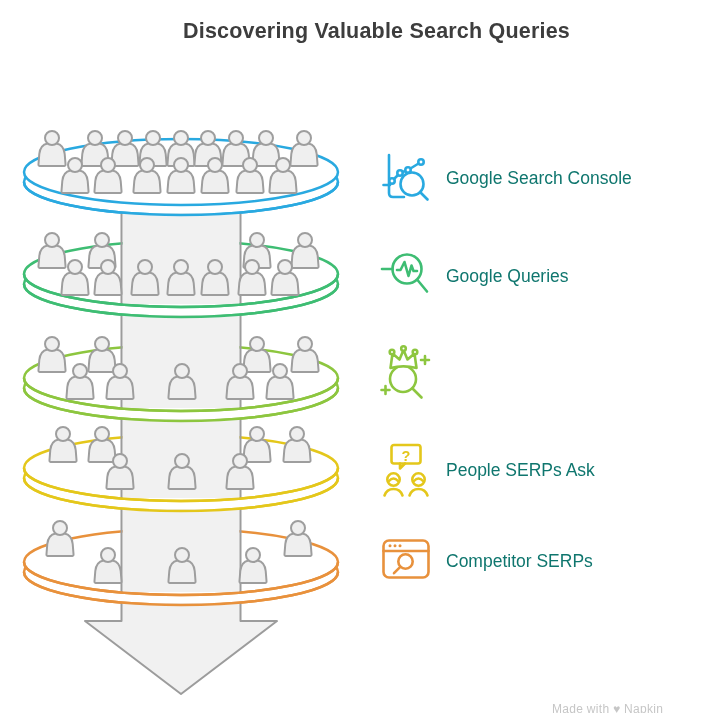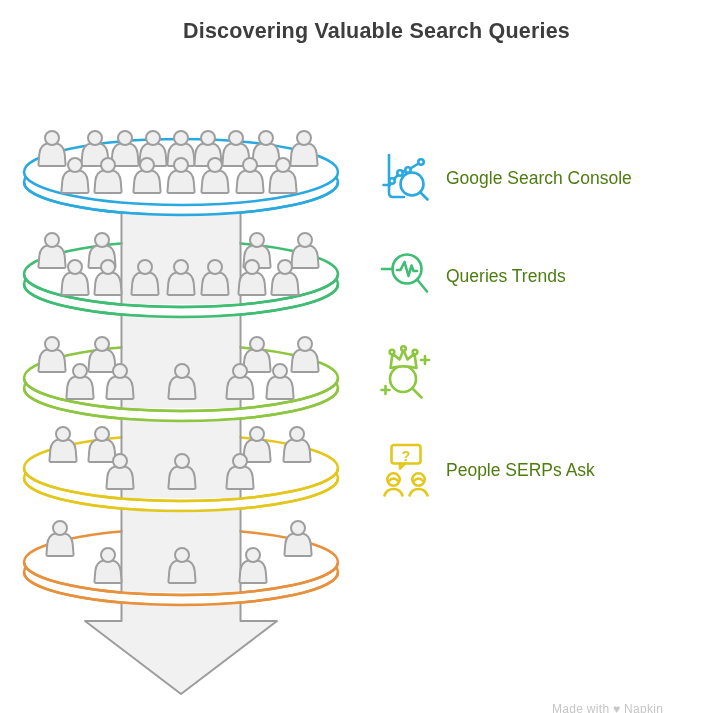--- a/index.html
+++ b/index.html
@@ -4,21 +4,21 @@
 <style>
   html,body{margin:0;padding:0;background:#ffffff;}
   body{font-family:"Liberation Sans",sans-serif;}
   .page{position:relative;width:713px;height:713px;overflow:hidden;background:#ffffff;}
   .title{position:absolute;top:19px;left:48px;right:8px;margin:0;text-align:center;
          font-size:21.5px;font-weight:bold;color:#3d3d3d;letter-spacing:.2px;}
   #funnel{position:absolute;left:0;top:0;width:713px;height:713px;}
   .legend-row{position:absolute;left:380px;display:flex;align-items:center;gap:14px;height:58px;}
   .licon{width:52px;height:56px;display:block;flex:0 0 auto;}
   .licon svg{width:52px;height:56px;display:block;overflow:visible;}
-  .llabel{font-size:17.5px;color:#4d7c0f;white-space:nowrap;}
+  .llabel{font-size:17.5px;color:#0f766e;white-space:nowrap;}
   .watermark{position:absolute;left:552px;top:702px;font-size:12px;color:#c6c6c6;
              letter-spacing:.3px;white-space:nowrap;}
 </style>
 </head>
 <body>
 
 <div class="page">
 
   <h1 class="title">Discovering Valuable Search Queries</h1>
 
@@ -138,21 +138,21 @@
 
   <div class="legend-row" style="top:247px">
     <span class="licon" style="color: rgb(62, 189, 115);">
       <svg viewBox="0 0 52 56" fill="none" stroke="currentColor" stroke-width="2.6" stroke-linecap="round" stroke-linejoin="round">
         <circle cx="27" cy="21" r="14.5"></circle>
         <path d="M2 21 H12.5"></path>
         <path d="M17 22 H20.5 L24.5 14 L28.5 28 L31.5 17.5 L33.5 23 H37"></path>
         <path d="M37.5 32 L47 43.5"></path>
       </svg>
     </span>
-    <span class="llabel">Queries Trends</span>
+    <span class="llabel">Google Queries</span>
   </div>
 
   <div class="legend-row" style="top:342px">
     <span class="licon" style="color: rgb(141, 198, 63);">
       <svg viewBox="0 0 52 56" fill="none" stroke="currentColor" stroke-width="2.6" stroke-linecap="round" stroke-linejoin="round">
         <circle cx="23" cy="36" r="13"></circle>
         <path d="M32.5 45.5 L41.5 54.5"></path>
         <path d="M10.5 25 L12.5 10.5 L19.5 16.5 L23.5 7 L27.5 16.5 L34.5 10.5 L36.5 25 Q23.5 21.5 10.5 25 Z" fill="#ffffff"></path>
         <circle cx="12" cy="9" r="2.3" fill="#ffffff"></circle>
         <circle cx="23.5" cy="5.5" r="2.3" fill="#ffffff"></circle>
@@ -173,16 +173,30 @@
         <path d="M9 39 Q13.5 34 18 39"></path>
         <path d="M4.5 53.5 A9.5 9.5 0 0 1 22.5 53.5"></path>
         <circle cx="38.5" cy="37.5" r="6.2"></circle>
         <path d="M34 39 Q38.5 34 43 39"></path>
         <path d="M29.5 53.5 A9.5 9.5 0 0 1 47.5 53.5"></path>
       </svg>
     </span>
     <span class="llabel">People SERPs Ask</span>
   </div>
 
+  <div class="legend-row" style="top:532px">
+    <span class="licon" style="color: rgb(232, 145, 60);">
+      <svg viewBox="0 0 52 56" fill="none" stroke="currentColor" stroke-width="2.6" stroke-linecap="round" stroke-linejoin="round">
+        <rect x="3.5" y="7.5" width="45" height="37" rx="5.5"></rect>
+        <path d="M3.5 18 H48.5"></path>
+        <circle cx="10" cy="12.8" r="1.5" fill="currentColor" stroke="none"></circle>
+        <circle cx="15" cy="12.8" r="1.5" fill="currentColor" stroke="none"></circle>
+        <circle cx="20" cy="12.8" r="1.5" fill="currentColor" stroke="none"></circle>
+        <circle cx="25.5" cy="28.5" r="7.2"></circle>
+        <path d="M20.3 33.8 L14 40.2"></path>
+      </svg>
+    </span>
+    <span class="llabel">Competitor SERPs</span>
+  </div>
 
   <div class="watermark">Made with ♥ Napkin</div>
 
 </div>
 
 </body></html>

